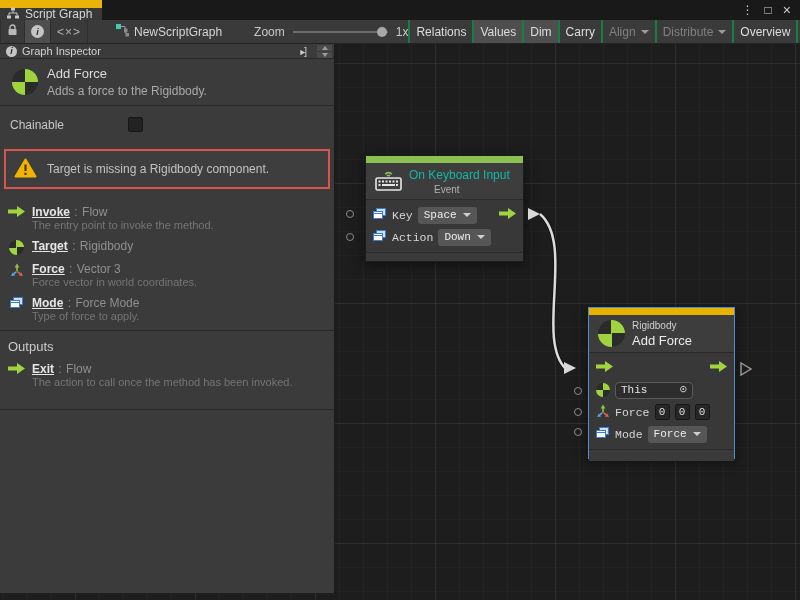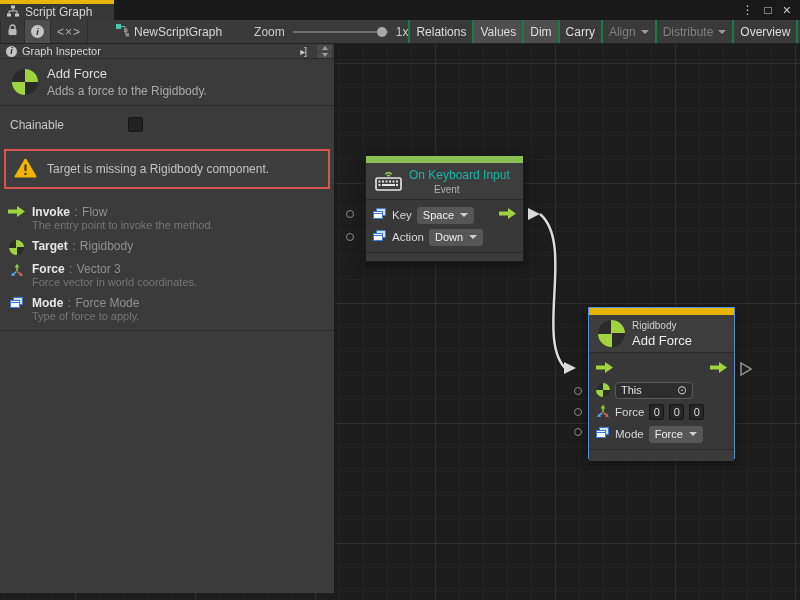--- a/index.html
+++ b/index.html
@@ -1,21 +1,21 @@
 <!DOCTYPE html>
 <html><head>
 <meta charset="utf-8">
 <style>
   * { box-sizing: border-box; margin: 0; padding: 0; }
   html,body { width:800px; height:600px; overflow:hidden; }
   body { font-family:"Liberation Sans", sans-serif; background:#1d1d1d; position:relative; }
 
   
   .titlebar { height:20px; background:#191919; display:flex; align-items:stretch; }
-  .tab { width:114px; background:#383838; border-top:4px solid #eab308; display:flex; align-items:center; gap:6px; padding:0 7px; color:#d6d6d6; font-size:12px; }
+  .tab { width:102px; background:#383838; border-top:8px solid #eab308; display:flex; align-items:center; gap:6px; padding:0 7px; color:#d6d6d6; font-size:12px; }
   .titlebar-right { margin-left:auto; display:flex; align-items:center; gap:11px; padding:0 9px; color:#cfcfcf; font-size:12px; }
   .titlebar-right span { cursor:default; line-height:1; }
 
   
   .toolbar { height:24px; background:#3a3a3a; border-bottom:1px solid #232323; display:flex; align-items:stretch; font-size:12px; color:#ddd; overflow:hidden; position:relative; }
   .tbtn { display:flex; align-items:center; justify-content:center; padding:0 6px; border-right:1px solid #2e2e2e; }
   .tbtn.first { border-left:1px solid #2e2e2e; }
   .tbtn.active { background:#4e4e4e; }
   .tbtn.disabled { color:#808080; }
   .tb-spacer { width:22px; }
@@ -61,37 +61,37 @@
   .chainable-row .lbl { width:118px; color:#c6c6c6; }
   .checkbox { width:15px; height:15px; background:#222; border:1px solid #161616; border-radius:2px; }
 
   .warning-box { margin:6px 4px 3px; height:40px; border:2px solid #d9534f; display:flex; align-items:center; gap:10px; padding:0 8px; background:#3e3e3e; }
   .warning-box .wtext { color:#c2c2c2; font-size:12px; }
 
   .ports-section { border-bottom:1px solid #2a2a2a; padding:6px 8px 7px; }
   .sec-header { font-size:13px; color:#cccccc; padding:2px 0 0 0; line-height:16px; }
   .port-row { display:flex; align-items:flex-start; gap:7px; margin-top:7px; }
   .port-icon { width:17px; flex:none; display:flex; justify-content:center; margin-top:1px; }
-  .pname { color:#e6e6e6; font-weight:bold; }
+  .pname { color:#e6e6e6; font-weight:bold;text-decoration:underline; }
   .psep, .ptype { color:#8f8f8f; }
   .psep { margin:0 1px; }
   .port-desc { margin:0 0 0 24px; font-size:11px; color:#757575; line-height:13px; }
   .outputs-pad { padding-bottom:20px; }
   .sidebar-filler { flex:1; }
 
   
   .node { position:absolute; background:#383838; border:1px solid #1c1c1c; box-shadow:0 3px 10px rgba(0,0,0,0.5); font-size:11px; color:#ddd; }
   .node.selected { border:1px solid #4f90d4; }
   .node-colorbar { height:7px; }
   .node-header { display:flex; align-items:center; gap:7px; padding:0 9px; background:#3d3d3d; border-bottom:1px solid #2a2a2a; }
   .node-title { font-size:12px; color:#14b8a6; }
   .node-sub { font-size:10px; color:#b2b2b2; margin-top:2px;margin-left:25px; }
   .node-cat { font-size:10px; color:#cfcfcf; }
   .node-title-lg { font-size:13px; color:#ececec; margin-top:2px; }
-  .node-body { padding:4px 0; }
+  .node-body { padding:4px 0;font-family:Liberation Mono, monospace; }
   .node-row { height:22px; display:flex; align-items:center; gap:5px; padding:0 7px; }
   .node-footer { height:9px; border-top:1px solid #2a2a2a; background:#3a3a3a; }
   .node-footer-lg { height:12px; border-top:1px solid #2a2a2a; background:#3a3a3a; }
   .rowlabel { color:#d6d6d6; font-size:11.5px; }
   .dropdown { background:#565656; border-radius:3px; height:17px; display:flex; align-items:center; gap:5px; padding:0 6px; color:#eee; }
   .dropdown .dd-arrow { border-top-color:#cfcfcf; margin-left:1px; }
   .valuebox { width:15px; height:16px; background:#262626; border:1px solid #171717; border-radius:2px; display:flex; align-items:center; justify-content:center; color:#dcdcdc; }
   .objfield { width:78px; height:17px; background:#2d2d2d; border:1px solid #5a5a5a; border-radius:4px; display:flex; align-items:center; padding:0 5px; color:#e2e2e2; }
   .objfield .target { margin-left:auto; color:#c8c8c8; font-size:12px; line-height:1; }
   .flow-row { justify-content:space-between; }
@@ -437,16 +437,32 @@
         </span>
         <div>
           <span class="pname">Mode</span>
           <span class="psep">:</span>
           <span class="ptype">Force Mode</span>
           <div class="port-desc" style="margin-left:0;">Type of force to apply.</div>
         </div>
       </div>
     </div>
 
+    <div class="ports-section outputs-pad">
+      <div class="sec-header">Outputs</div>
+      <div class="port-row">
+        <span class="port-icon">
+          <svg width="17" height="11" viewBox="0 0 17 11">
+              <path d="M0 3.5 H9 V0 L17 5.5 L9 11 V7.5 H0 Z" fill="#9fd43e"></path>
+            </svg>
+        </span>
+        <div>
+          <span class="pname">Exit</span>
+          <span class="psep">:</span>
+          <span class="ptype">Flow</span>
+          <div class="port-desc" style="margin-left:0;">The action to call once the method has been invoked.</div>
+        </div>
+      </div>
+    </div>
 
     <div class="sidebar-filler"></div>
   </div>
 </div>
 
 </body></html>

